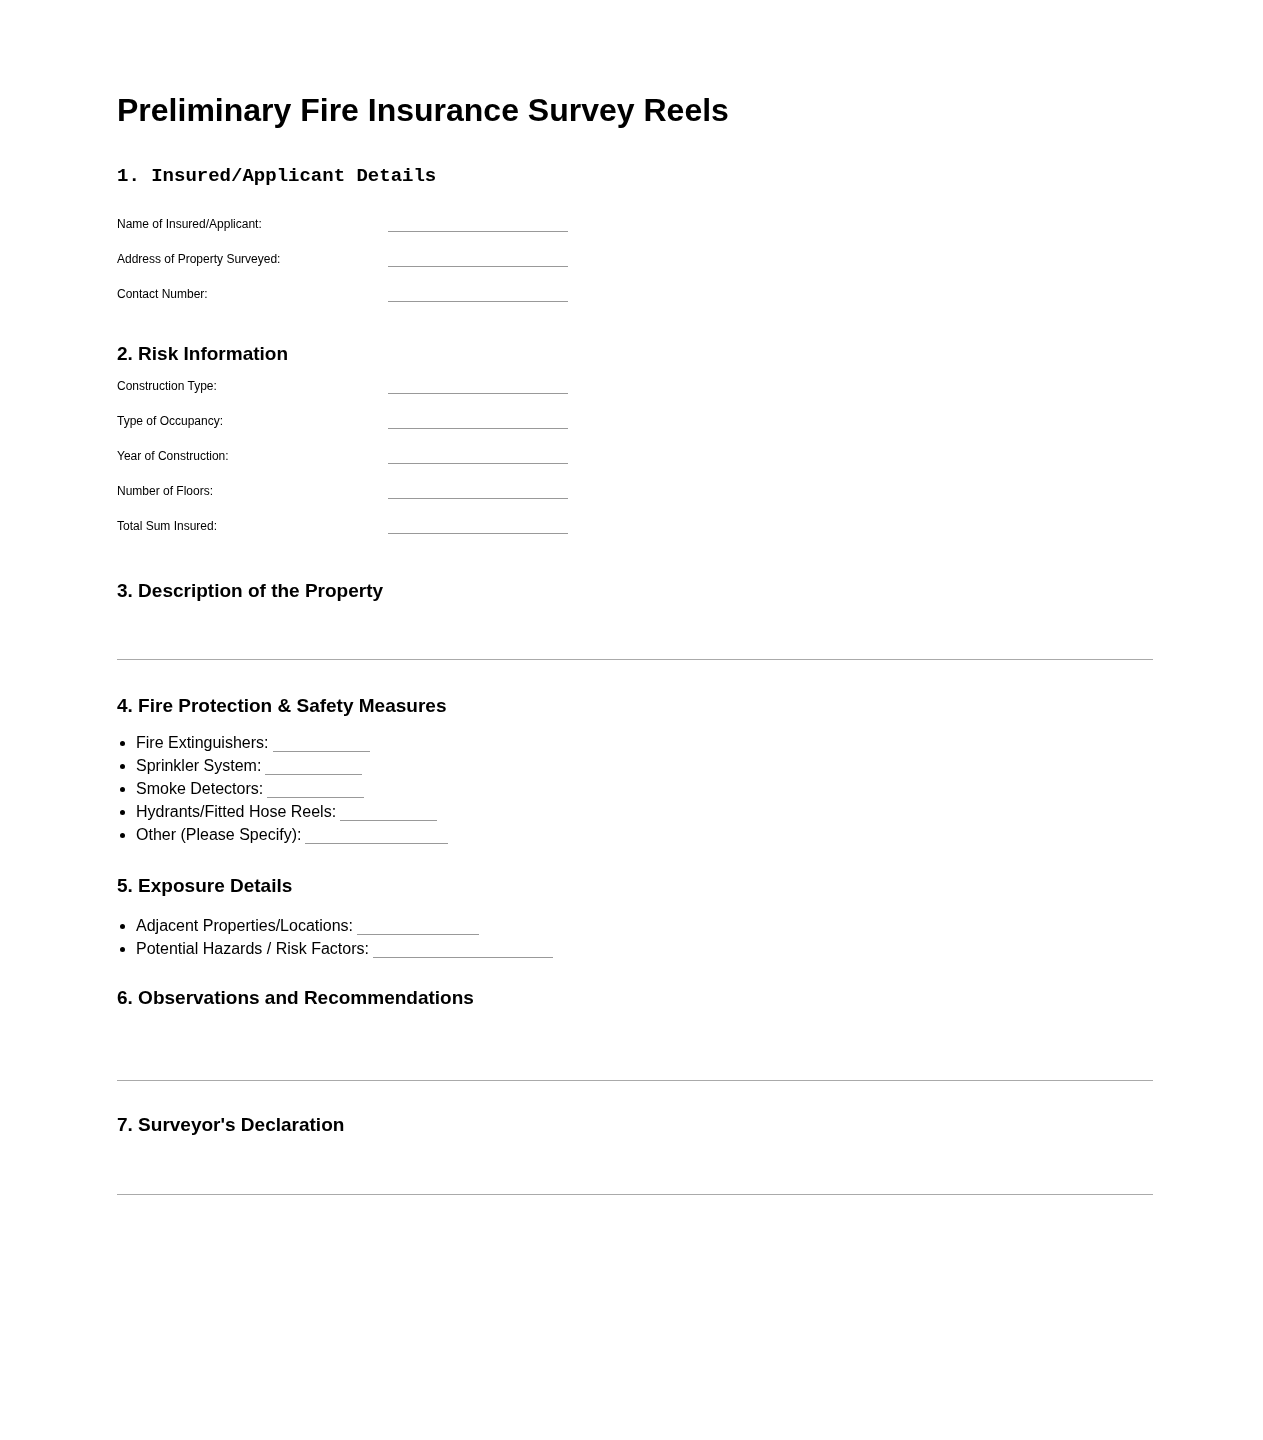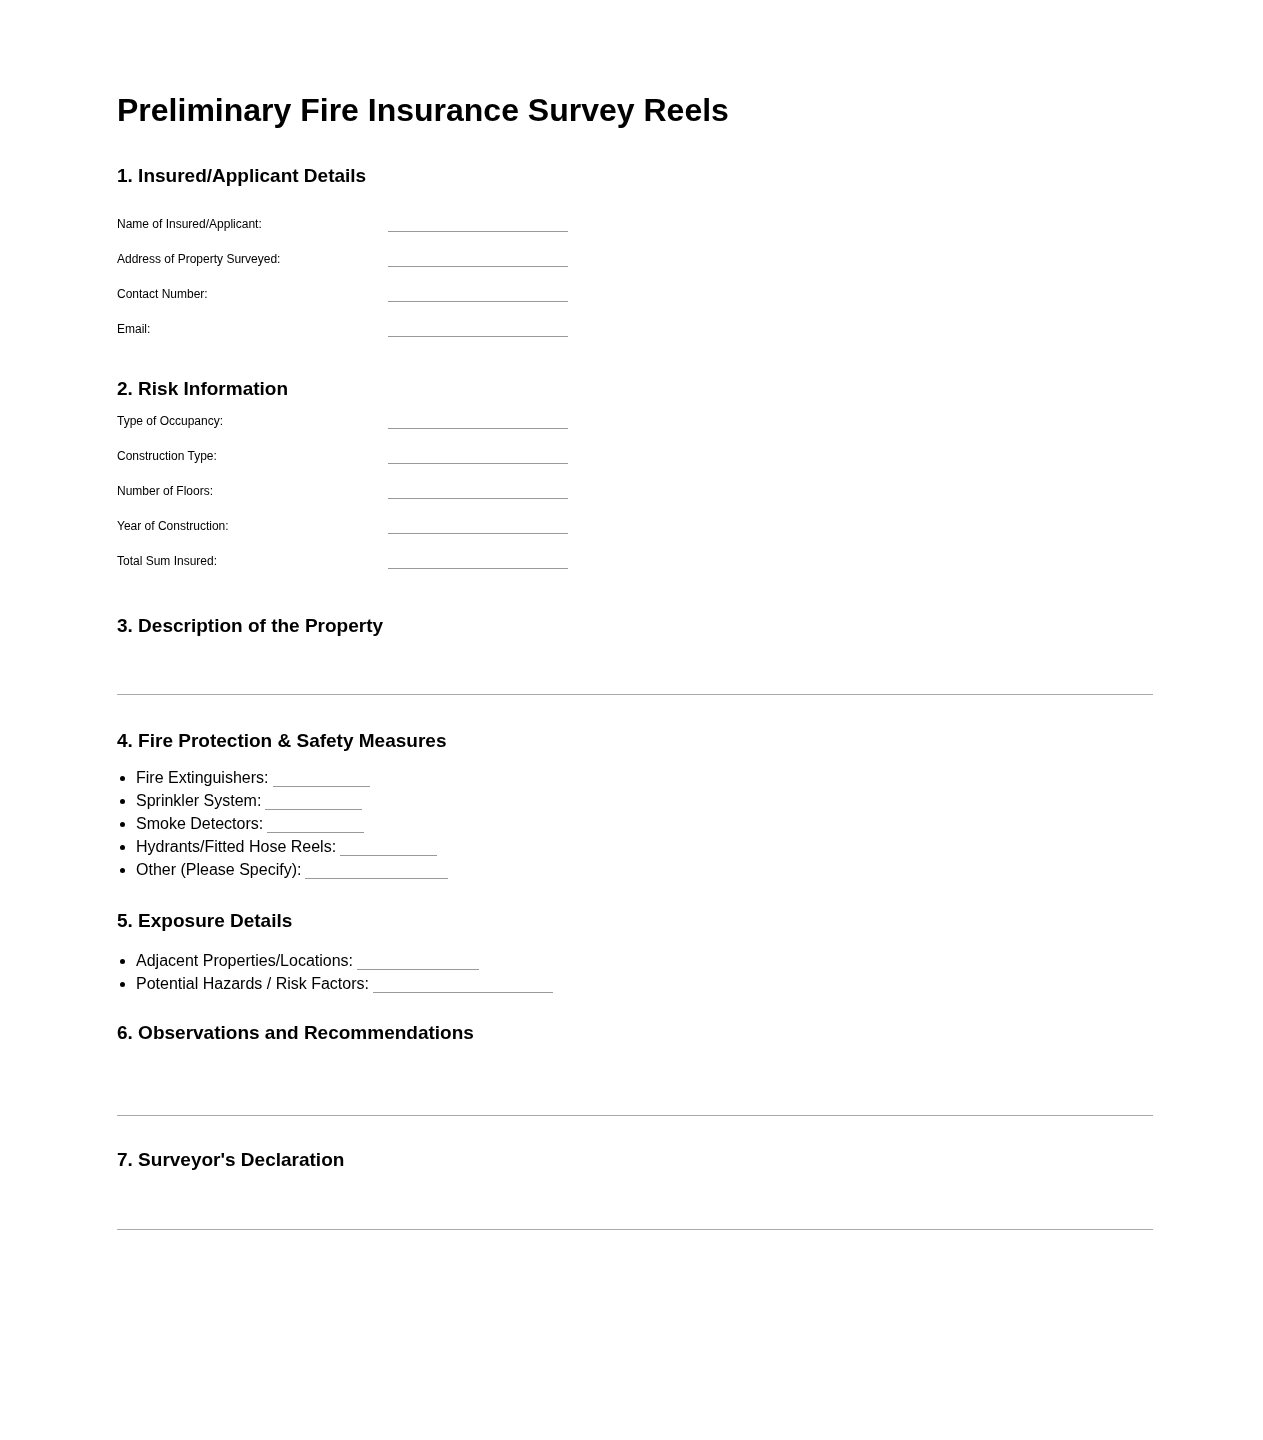--- a/index.html
+++ b/index.html
@@ -27,21 +27,21 @@
     font-size: 32px;
     line-height: 37px;
     font-weight: bold;
   }
   h2.section-heading {
     font-size: 19px;
     line-height: 22px;
     font-weight: bold;
     margin: 0;
   }
-  #h-insured       { margin: 36px 0 28px; }
+  #h-insured       { margin: 36px 0 28px; font-family: Liberation Mono, monospace; }
   #h-risk          { margin: 39px 0 12px; }
   #h-description   { margin: 44px 0 0; }
   #h-fire          { margin: 35px 0 0; }
   #h-exposure      { margin: 29px 0 4px; }
   #h-observations  { margin: 27px 0 0; }
   #h-declaration   { margin: 33px 0 0; }
 
   p.field-row {
     margin: 0 0 16px;
     font-size: 12px;
@@ -94,37 +94,34 @@
 
   <p class="field-row">
     <span class="field-label">Name of Insured/Applicant:</span><span class="blank b180"></span>
   </p>
   <p class="field-row">
     <span class="field-label">Address of Property Surveyed:</span><span class="blank b180"></span>
   </p>
   <p class="field-row">
     <span class="field-label">Contact Number:</span><span class="blank b180"></span>
   </p>
-  <p class="field-row">
-    <span class="field-label">Email:</span><span class="blank b180"></span>
-  </p>
 
   <h2 class="section-heading" id="h-risk">2. Risk Information</h2>
 
   <p class="field-row">
+    <span class="field-label">Construction Type:</span><span class="blank b180"></span>
+  </p>
+  <p class="field-row">
     <span class="field-label">Type of Occupancy:</span><span class="blank b180"></span>
   </p>
   <p class="field-row">
-    <span class="field-label">Construction Type:</span><span class="blank b180"></span>
+    <span class="field-label">Year of Construction:</span><span class="blank b180"></span>
   </p>
   <p class="field-row">
     <span class="field-label">Number of Floors:</span><span class="blank b180"></span>
-  </p>
-  <p class="field-row">
-    <span class="field-label">Year of Construction:</span><span class="blank b180"></span>
   </p>
   <p class="field-row">
     <span class="field-label">Total Sum Insured:</span><span class="blank b180"></span>
   </p>
 
   <h2 class="section-heading" id="h-description">3. Description of the Property</h2>
   <div class="write-space-1"></div>
   <hr class="section-divider">
 
   <h2 class="section-heading" id="h-fire">4. Fire Protection &amp; Safety Measures</h2>

